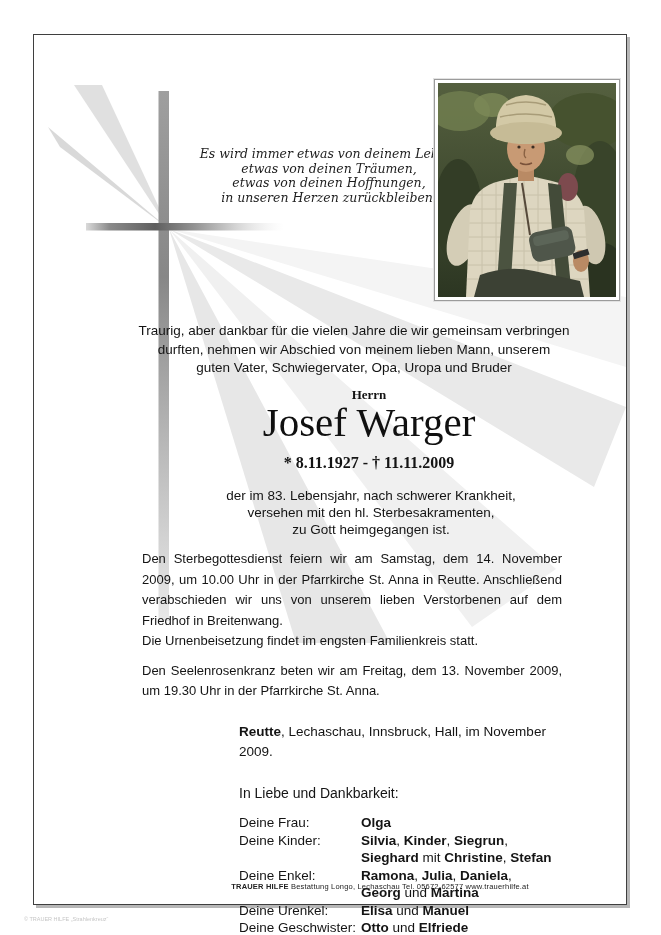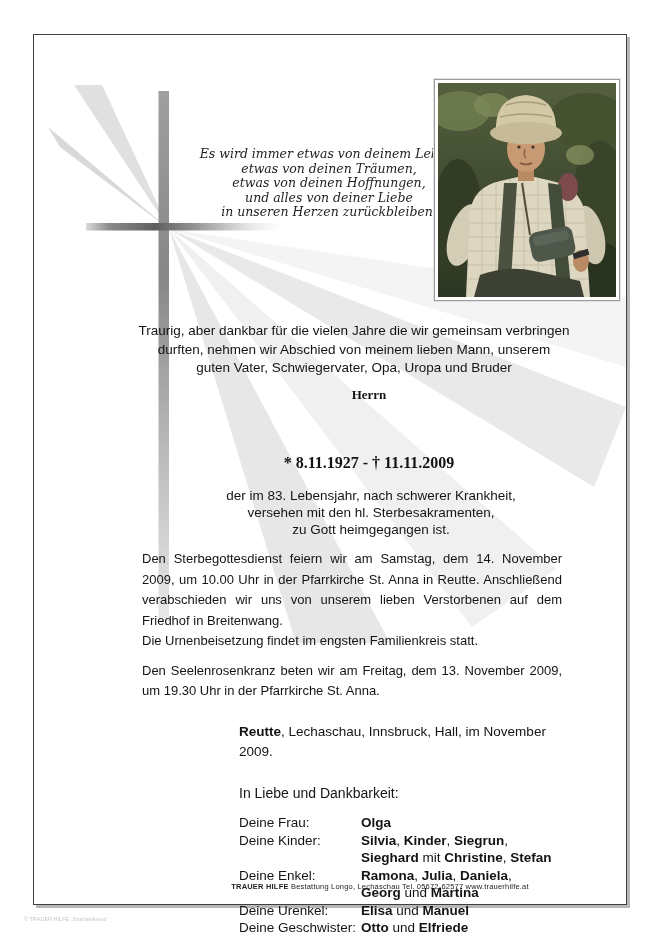--- a/index.html
+++ b/index.html
@@ -128,31 +128,31 @@
         <rect x="135" y="168" width="16" height="6" fill="#2e2e2e" transform="rotate(-18 143 171)"></rect>
 
         <path d="M36,214 L42,192 Q70,182 96,188 L142,198 L146,214 Z" fill="#3c4134"></path>
       </svg>
     </div>
 
     <div class="poem">
       <div>Es wird immer etwas von deinem Leben,</div>
       <div>etwas von deinen Träumen,</div>
       <div>etwas von deinen Hoffnungen,</div>
-      <div>und alles von deiner Liebe</div>
       <div>in unseren Herzen zurückbleiben.</div>
     </div>
 
     <div class="intro">
       <div>Traurig, aber dankbar für die vielen Jahre die wir gemeinsam verbringen</div>
       <div>durften, nehmen wir Abschied von meinem lieben Mann, unserem</div>
       <div>guten Vater, Schwiegervater, Opa, Uropa und Bruder</div>
     </div>
 
     <div class="salutation">Herrn</div>
+    <div class="name">Josef Warger</div>
     <div class="dates">* 8.11.1927 - † 11.11.2009</div>
 
     <div class="passing">
       <div>der im 83. Lebensjahr, nach schwerer Krankheit,</div>
       <div>versehen mit den hl. Sterbesakramenten,</div>
       <div>zu Gott heimgegangen ist.</div>
     </div>
 
     <div class="body-col">
       <div class="just">Den Sterbegottesdienst feiern wir am Samstag, dem 14. November 2009, um 10.00 Uhr in der Pfarrkirche St. Anna in Reutte. Anschließend verabschieden wir uns von unserem lieben Verstorbenen auf dem Friedhof in Breitenwang.</div>

